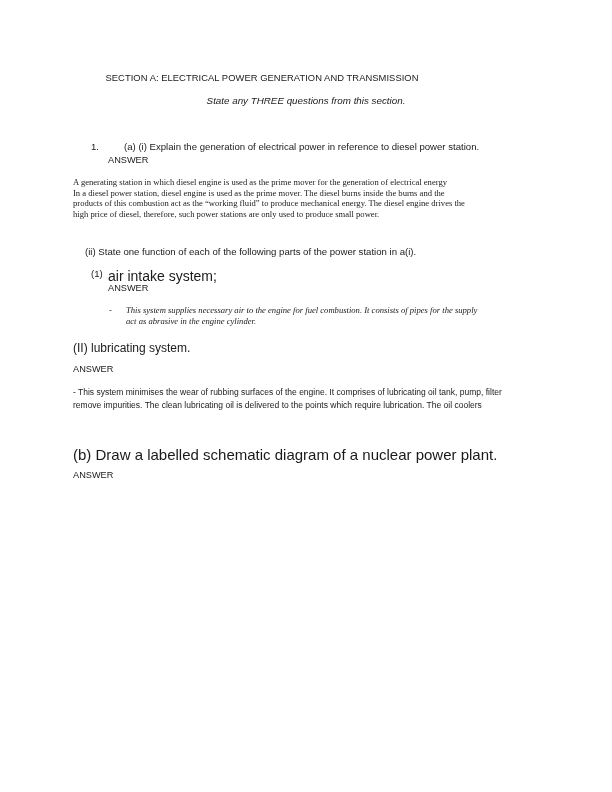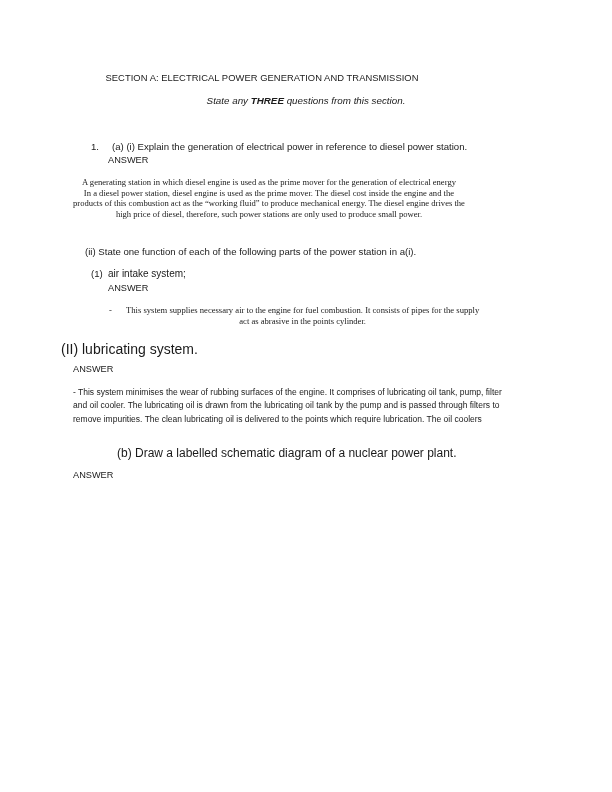--- a/index.html
+++ b/index.html
@@ -8,99 +8,98 @@
       background: #ffffff;
     }
     body {
       width: 612px;
       height: 792px;
       position: relative;
       overflow: hidden;
       color: #1a1a1a;
     }
     .sans { font-family: "Liberation Sans", "DejaVu Sans", sans-serif; }
-    .serif { font-family: "Liberation Serif", "DejaVu Serif", serif; text-align: center; }
+    .serif { font-family: "Liberation Serif", "DejaVu Serif", serif; }
     .abs { position: absolute; white-space: nowrap; }
 
     .section-title {
       top: 72px; left: 0; width: 524px; text-align: center;
       font-size: 9.4px; letter-spacing: 0.05px;
     }
     .instruction {
       top: 95px; left: 0; width: 612px; text-align: center;
       font-size: 9.8px; font-style: italic;
     }
-    .instruction b { font-style: italic; font-weight: bold; }
+    .instruction b { font-style: italic; font-weight: normal; }
 
     .q1-num { top: 141px; left: 91px; font-size: 9.6px; }
-    .q1-text { top: 141px; left: 112px; font-size: 9.6px; }
+    .q1-text { top: 141px; left: 124px; font-size: 9.6px; }
     .ans1 { top: 155px; left: 108px; font-size: 9.2px; }
 
     .para-serif {
       left: 73px; font-size: 8.6px; line-height: 10.6px;
     }
     .p1 { top: 177px; }
 
     .q-ii { top: 246px; left: 73px; font-size: 9.6px; margin-left: 12px; }
     .sub1-num { top: 268px; left: 91px; font-size: 9.6px; }
-    .sub1-text { top: 268px; left: 108px; font-size: 10px; }
+    .sub1-text { top: 268px; left: 108px; font-size: 14px; }
     .ans2 { top: 283px; left: 108px; font-size: 9.2px; }
 
     .dash { top: 305px; left: 109px; font-size: 8.6px; }
-    .p2 { top: 305px; left: 126px; font-size: 8.6px; line-height: 10.6px; }
+    .p2 { top: 305px; left: 126px; font-size: 8.6px; line-height: 10.6px; font-style: italic; }
 
-    .q-II { top: 341px; left: 61px; font-size: 14px; text-align: center; }
+    .q-II { top: 341px; left: 73px; font-size: 12px; text-align: center; }
     .ans3 { top: 364px; left: 73px; font-size: 9.2px; }
 
     .p3 {
       top: 386px; left: 73px; font-size: 8.5px; line-height: 13.3px;
     }
 
-    .q-b { top: 446px; left: 73px; font-size: 12px; margin-left: 44px; }
+    .q-b { top: 446px; left: 73px; font-size: 15px; }
     .ans4 { top: 470px; left: 73px; font-size: 9.2px; }
 
     .line { display: block; }
   </style>
 </head>
 <body>
 
 <div>
 
   <div class="abs sans section-title">SECTION A: ELECTRICAL POWER GENERATION AND TRANSMISSION</div>
 
   <div class="abs sans instruction"><span>State any </span><b>THREE</b><span> questions from this section.</span></div>
 
   <div class="abs sans q1-num">1.</div>
   <div class="abs sans q1-text">(a) (i) Explain the generation of electrical power in reference to diesel power station.</div>
   <div class="abs sans ans1">ANSWER</div>
 
   <div class="abs serif para-serif p1">
     <span class="line">A generating station in which diesel engine is used as the prime mover for the generation of electrical energy</span>
-    <span class="line">In a diesel power station, diesel engine is used as the prime mover. The diesel cost inside the engine and the</span>
+    <span class="line">In a diesel power station, diesel engine is used as the prime mover. The diesel burns inside the burns and the</span>
     <span class="line">products of this combustion act as the “working fluid” to produce mechanical energy. The diesel engine drives the</span>
     <span class="line">high price of diesel, therefore, such power stations are only used to produce small power.</span>
   </div>
 
   <div class="abs sans q-ii">(ii) State one function of each of the following parts of the power station in a(i).</div>
 
   <div class="abs sans sub1-num">(1)</div>
   <div class="abs sans sub1-text">air intake system;</div>
   <div class="abs sans ans2">ANSWER</div>
 
   <div class="abs serif dash">-</div>
   <div class="abs serif p2">
     <span class="line">This system supplies necessary air to the engine for fuel combustion. It consists of pipes for the supply</span>
-    <span class="line">act as abrasive in the points cylinder.</span>
+    <span class="line">act as abrasive in the engine cylinder.</span>
   </div>
 
   <div class="abs sans q-II">(II) lubricating system.</div>
   <div class="abs sans ans3">ANSWER</div>
 
   <div class="abs sans p3">
     <span class="line">- This system minimises the wear of rubbing surfaces of the engine. It comprises of lubricating oil tank, pump, filter</span>
-    <span class="line">and oil cooler. The lubricating oil is drawn from the lubricating oil tank by the pump and is passed through filters to</span>
     <span class="line">remove impurities. The clean lubricating oil is delivered to the points which require lubrication. The oil coolers</span>
   </div>
 
   <div class="abs sans q-b">(b) Draw a labelled schematic diagram of a nuclear power plant.</div>
   <div class="abs sans ans4">ANSWER</div>
 
 </div>
 
 </body></html>

